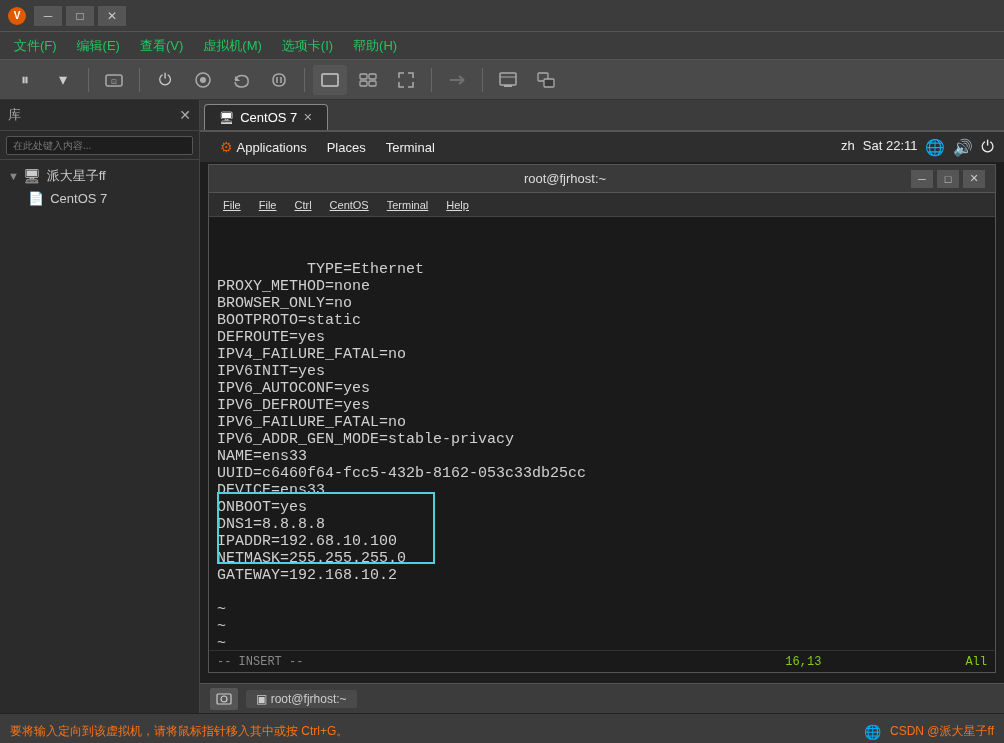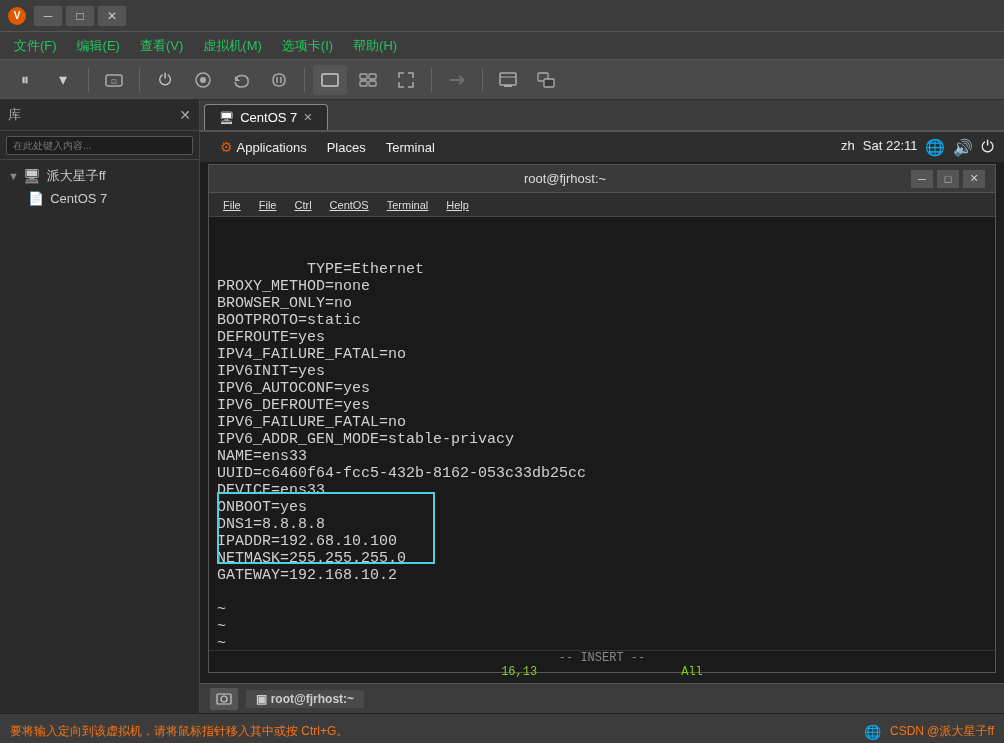--- a/index.html
+++ b/index.html
@@ -266,37 +266,35 @@
     #terminal-statusbar {
       background: #1a1a1a;
       height: 22px;
       display: flex;
       align-items: center;
       padding: 0 8px;
       color: #888;
       font-size: 12px;
       border-top: 1px solid #333;
       font-family: 'Courier New', Courier, monospace;
-      flex-direction: column;
     }
     #terminal-statusbar .status-left { flex: 1; }
     #terminal-statusbar .status-right { color: #84cc16; }
 
     
     #bottom-bar {
       background: #3c3c3c;
       height: 30px;
       display: flex;
       align-items: center;
       padding: 12px 10px;
       color: #ccc;
       font-size: 12px;
       border-top: 1px solid #555;
       gap: 8px;
-      font-weight: bold;
     }
     #bottom-bar .bottom-icon-btn {
       width: 28px; height: 22px;
       background: #555;
       border: none; color: #ccc;
       cursor: pointer;
       display: flex; align-items: center; justify-content: center;
       font-size: 13px;
       border-radius: 2px;
     }

